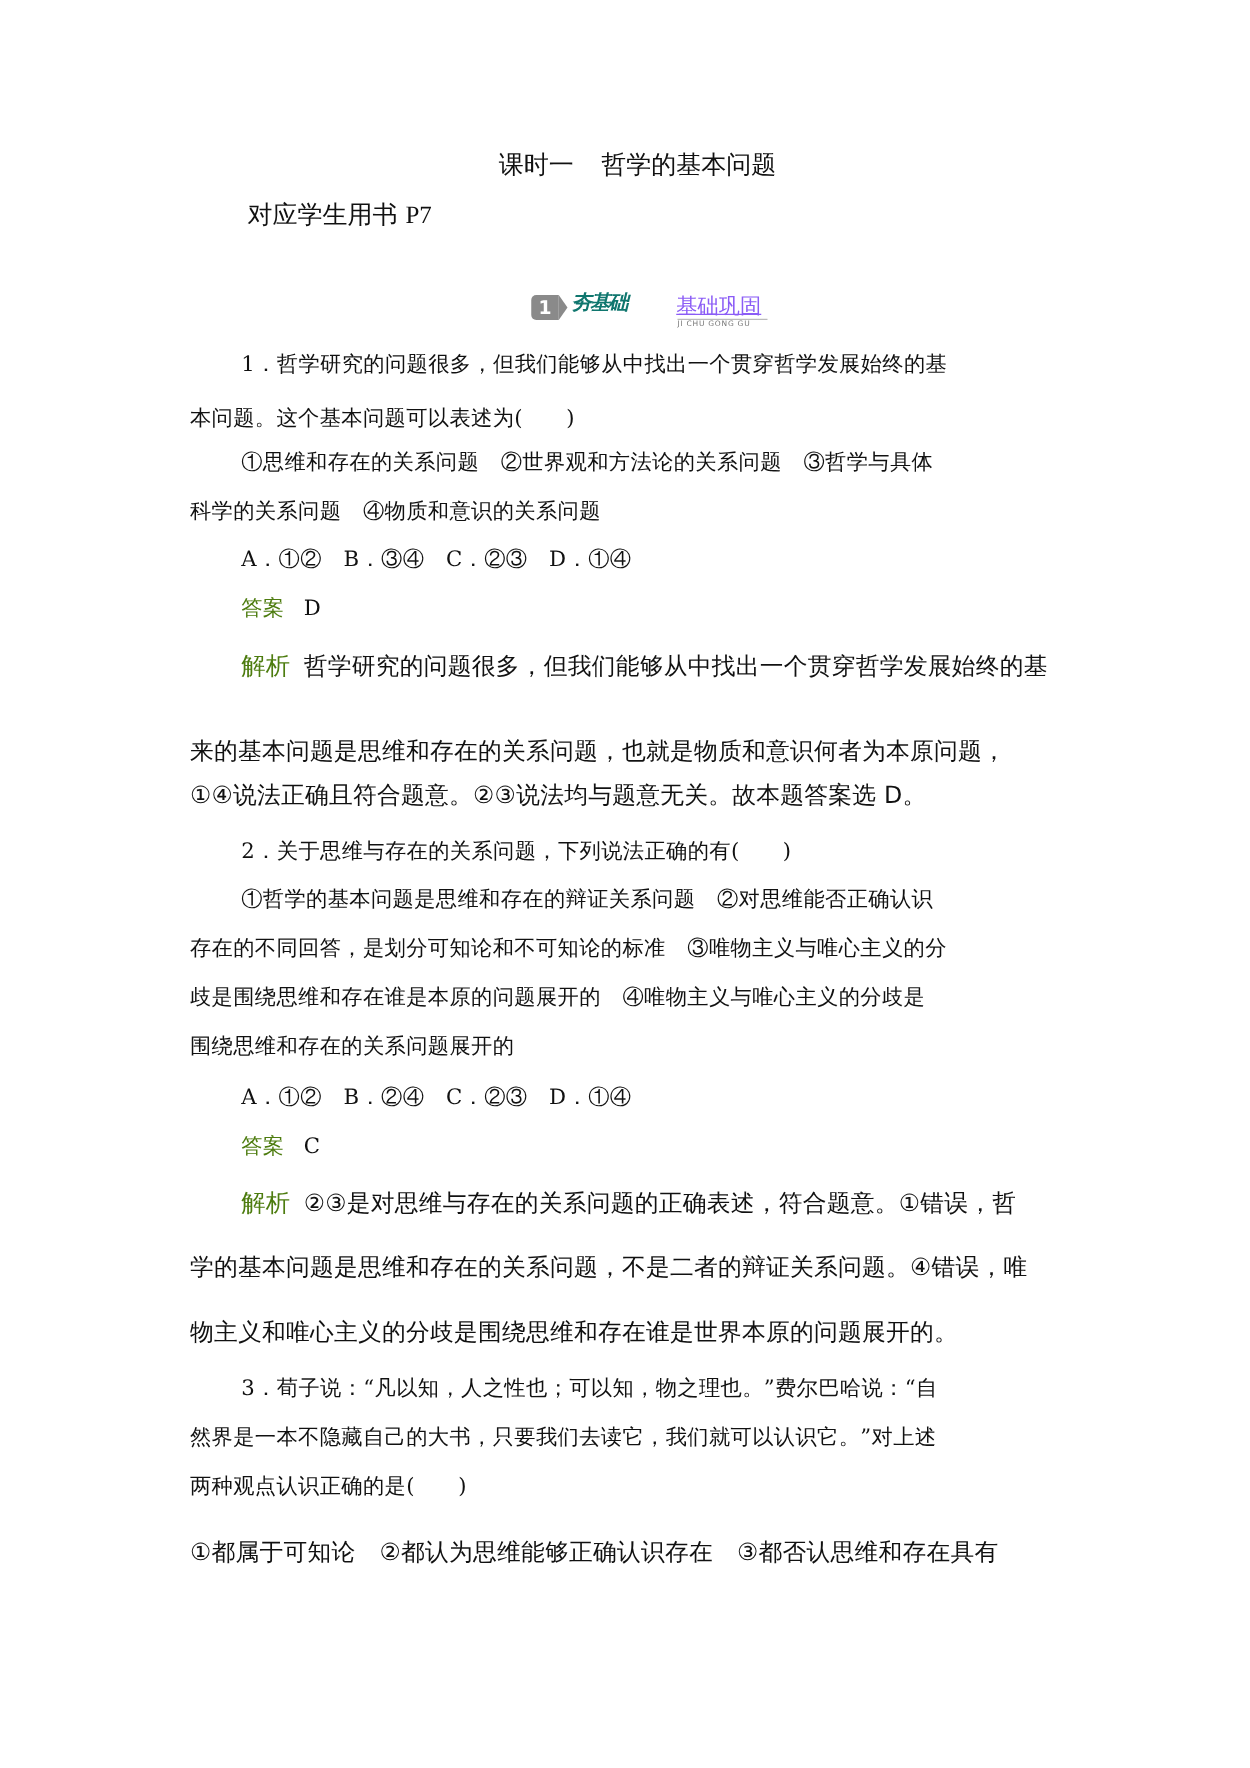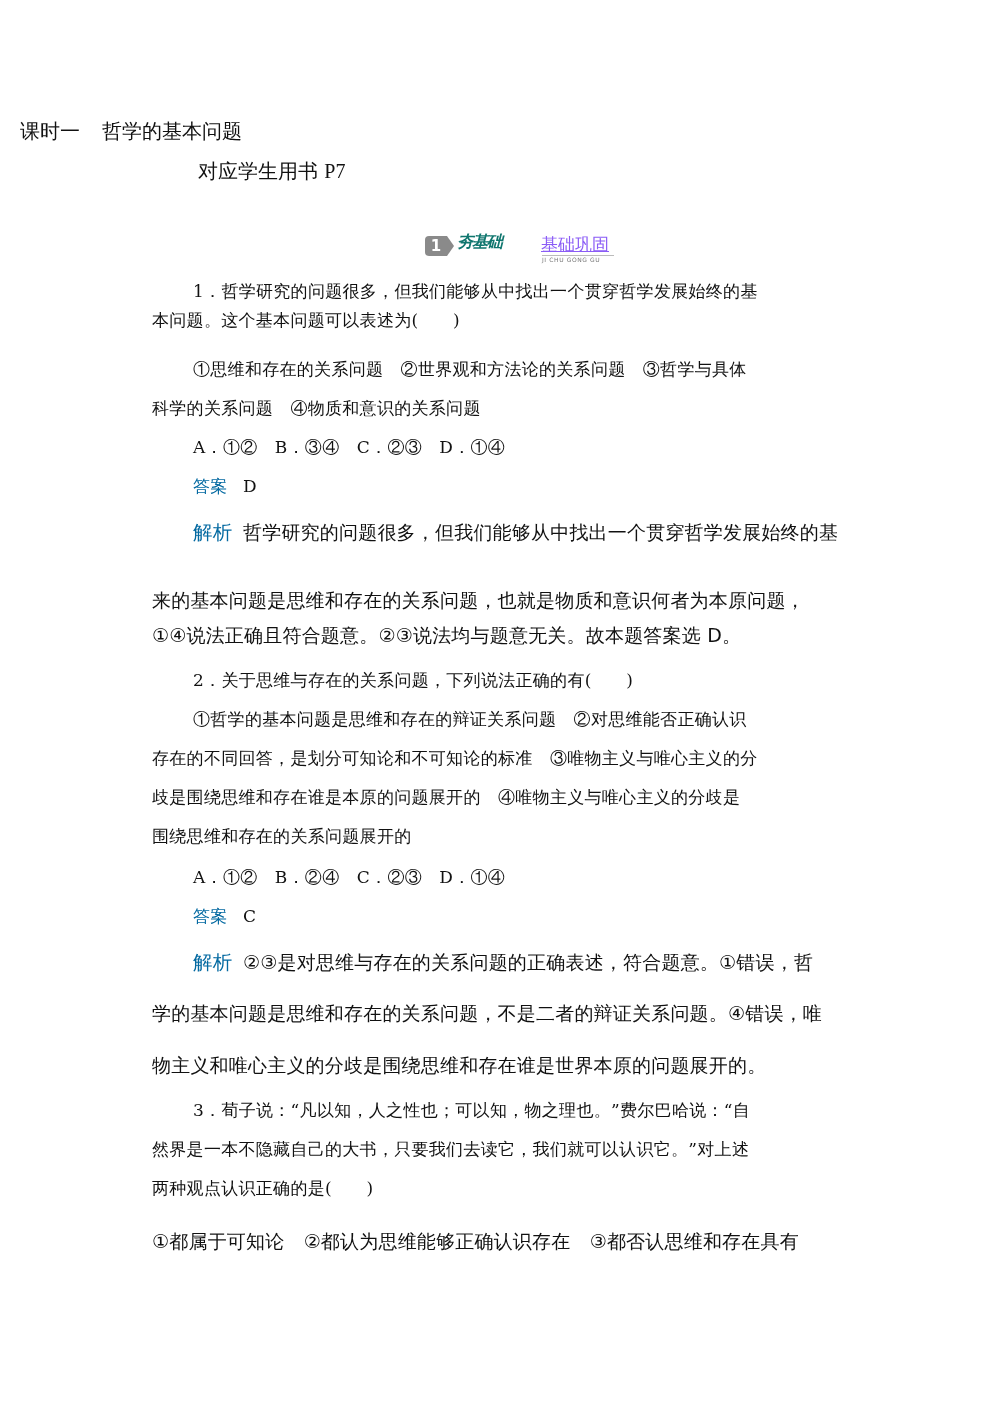--- a/index.html
+++ b/index.html
@@ -11,21 +11,21 @@
       width: 1000px;
       height: 1414px;
       position: relative;
       overflow: hidden;
       font-family: "DejaVu Serif", "Liberation Serif", serif;
       color: #111111;
     }
     .abs { position: absolute; white-space: nowrap; }
     .title {
       left: 0; width: 1000px; top: 118px;
-      text-align: left;
+      text-align: center;
       font-size: 20px;
       padding-left: 20px;
       box-sizing: border-box;
     }
     .title .gap { display: inline-block; width: 22px; }
     .ref {
       left: 198px; top: 158px;
       font-size: 20px;
       font-family: "DejaVu Sans", "Liberation Sans", sans-serif;
     }
@@ -87,21 +87,21 @@
       font-size: 17px;
       white-space: nowrap;
       letter-spacing: 0.3px;
     }
     .sans {
       font-family: "DejaVu Sans", "Liberation Sans", sans-serif;
       font-size: 19px;
       letter-spacing: 0.2px;
     }
     .label-red-serif {
-      color: #0369a1;
+      color: #4d7c0f;
       display: inline-block;
       width: 50px;
     }
     .ind { left: 193px; }
     .full { left: 152px; }
   </style>
 </head>
 <body>
 
 <div class="abs title">
@@ -114,21 +114,21 @@
 <div class="abs banner">
   <div class="num-box">1</div>
   <div class="num-arrow"></div>
   <div class="brand">夯基础</div>
   <div class="cn">基础巩固</div>
   <div class="pinyin">JI CHU GONG GU</div>
 </div>
 
 <div>
   <div class="line ind" style="top:280px">1．哲学研究的问题很多，但我们能够从中找出一个贯穿哲学发展始终的基</div>
-  <div class="line full" style="top:309px">本问题。这个基本问题可以表述为(　　)</div>
+  <div class="line full" style="top:323px">本问题。这个基本问题可以表述为(　　)</div>
   <div class="line ind" style="top:358px">①思维和存在的关系问题　②世界观和方法论的关系问题　③哲学与具体</div>
   <div class="line full" style="top:397px">科学的关系问题　④物质和意识的关系问题</div>
   <div class="line ind" style="top:436px">A．①②　B．③④　C．②③　D．①④</div>
   <div class="line ind" style="top:475px">
     <span class="label-red-serif">答案</span><span>D</span>
   </div>
   <div class="line ind sans" style="top:519px">
     <span class="label-red-serif" style="font-family:'DejaVu Serif',serif;font-size:19.5px">解析</span><span>哲学研究的问题很多，但我们能够从中找出一个贯穿哲学发展始终的基</span>
   </div>
   <div class="line full sans" style="top:588px">来的基本问题是思维和存在的关系问题，也就是物质和意识何者为本原问题，</div>

